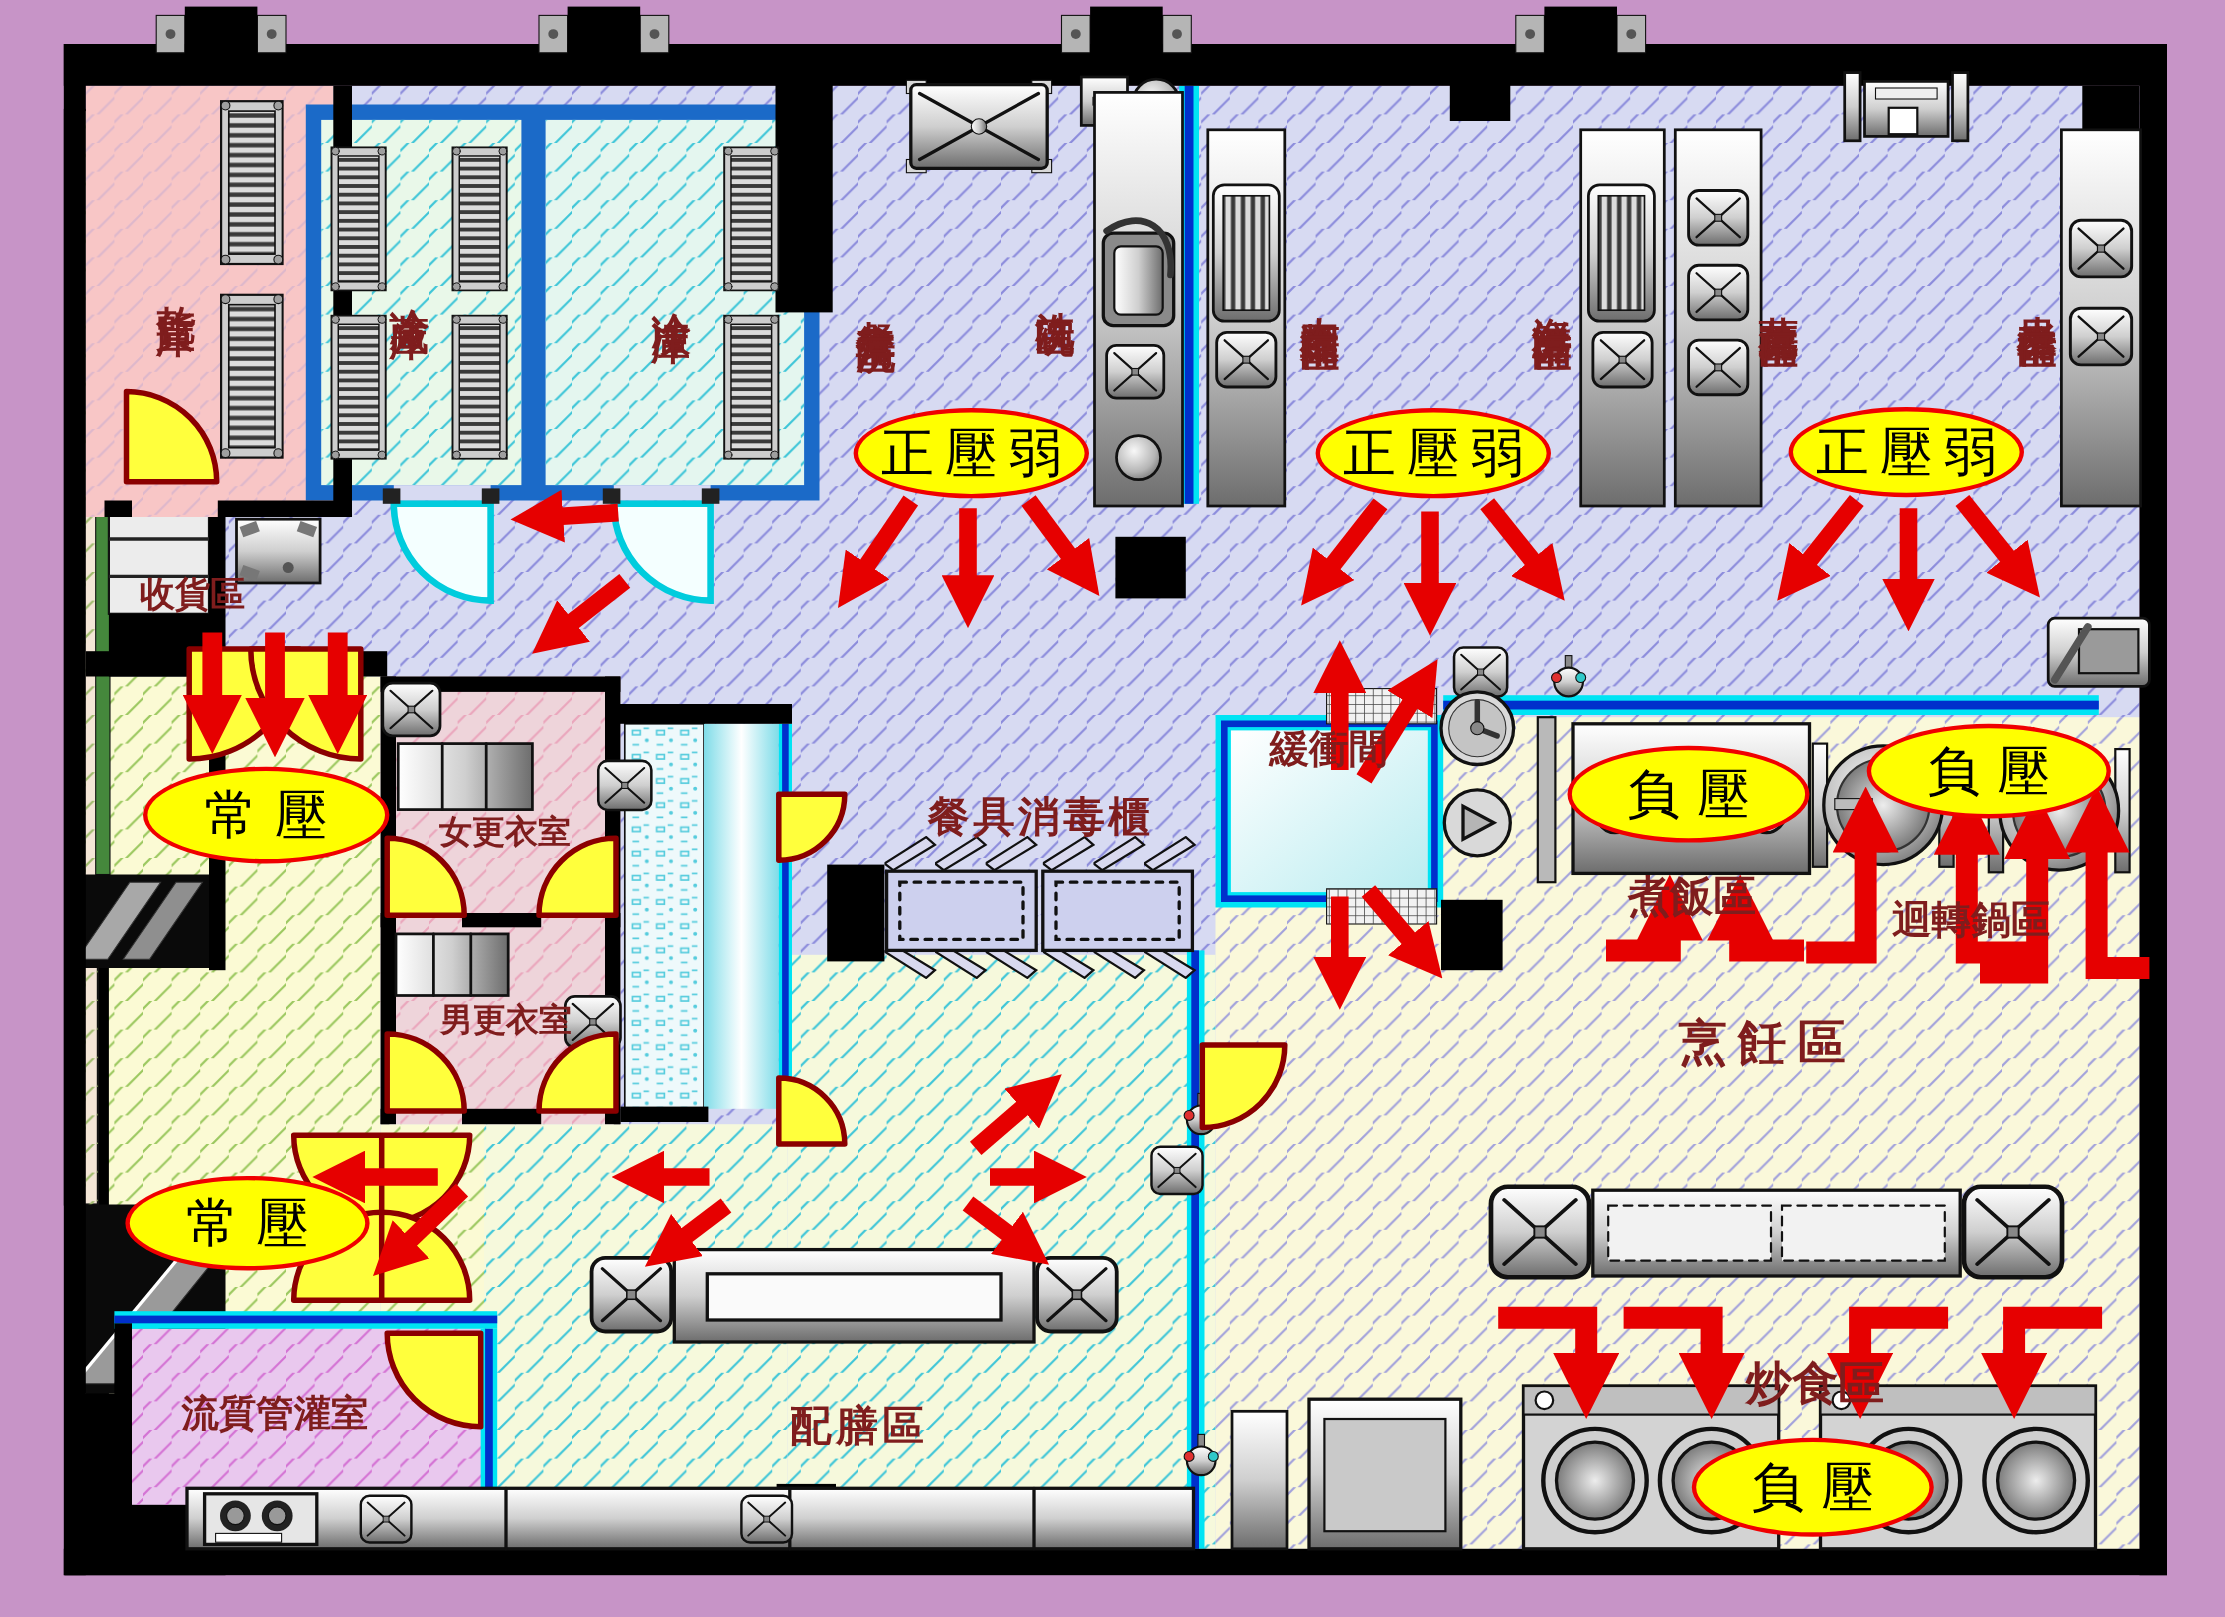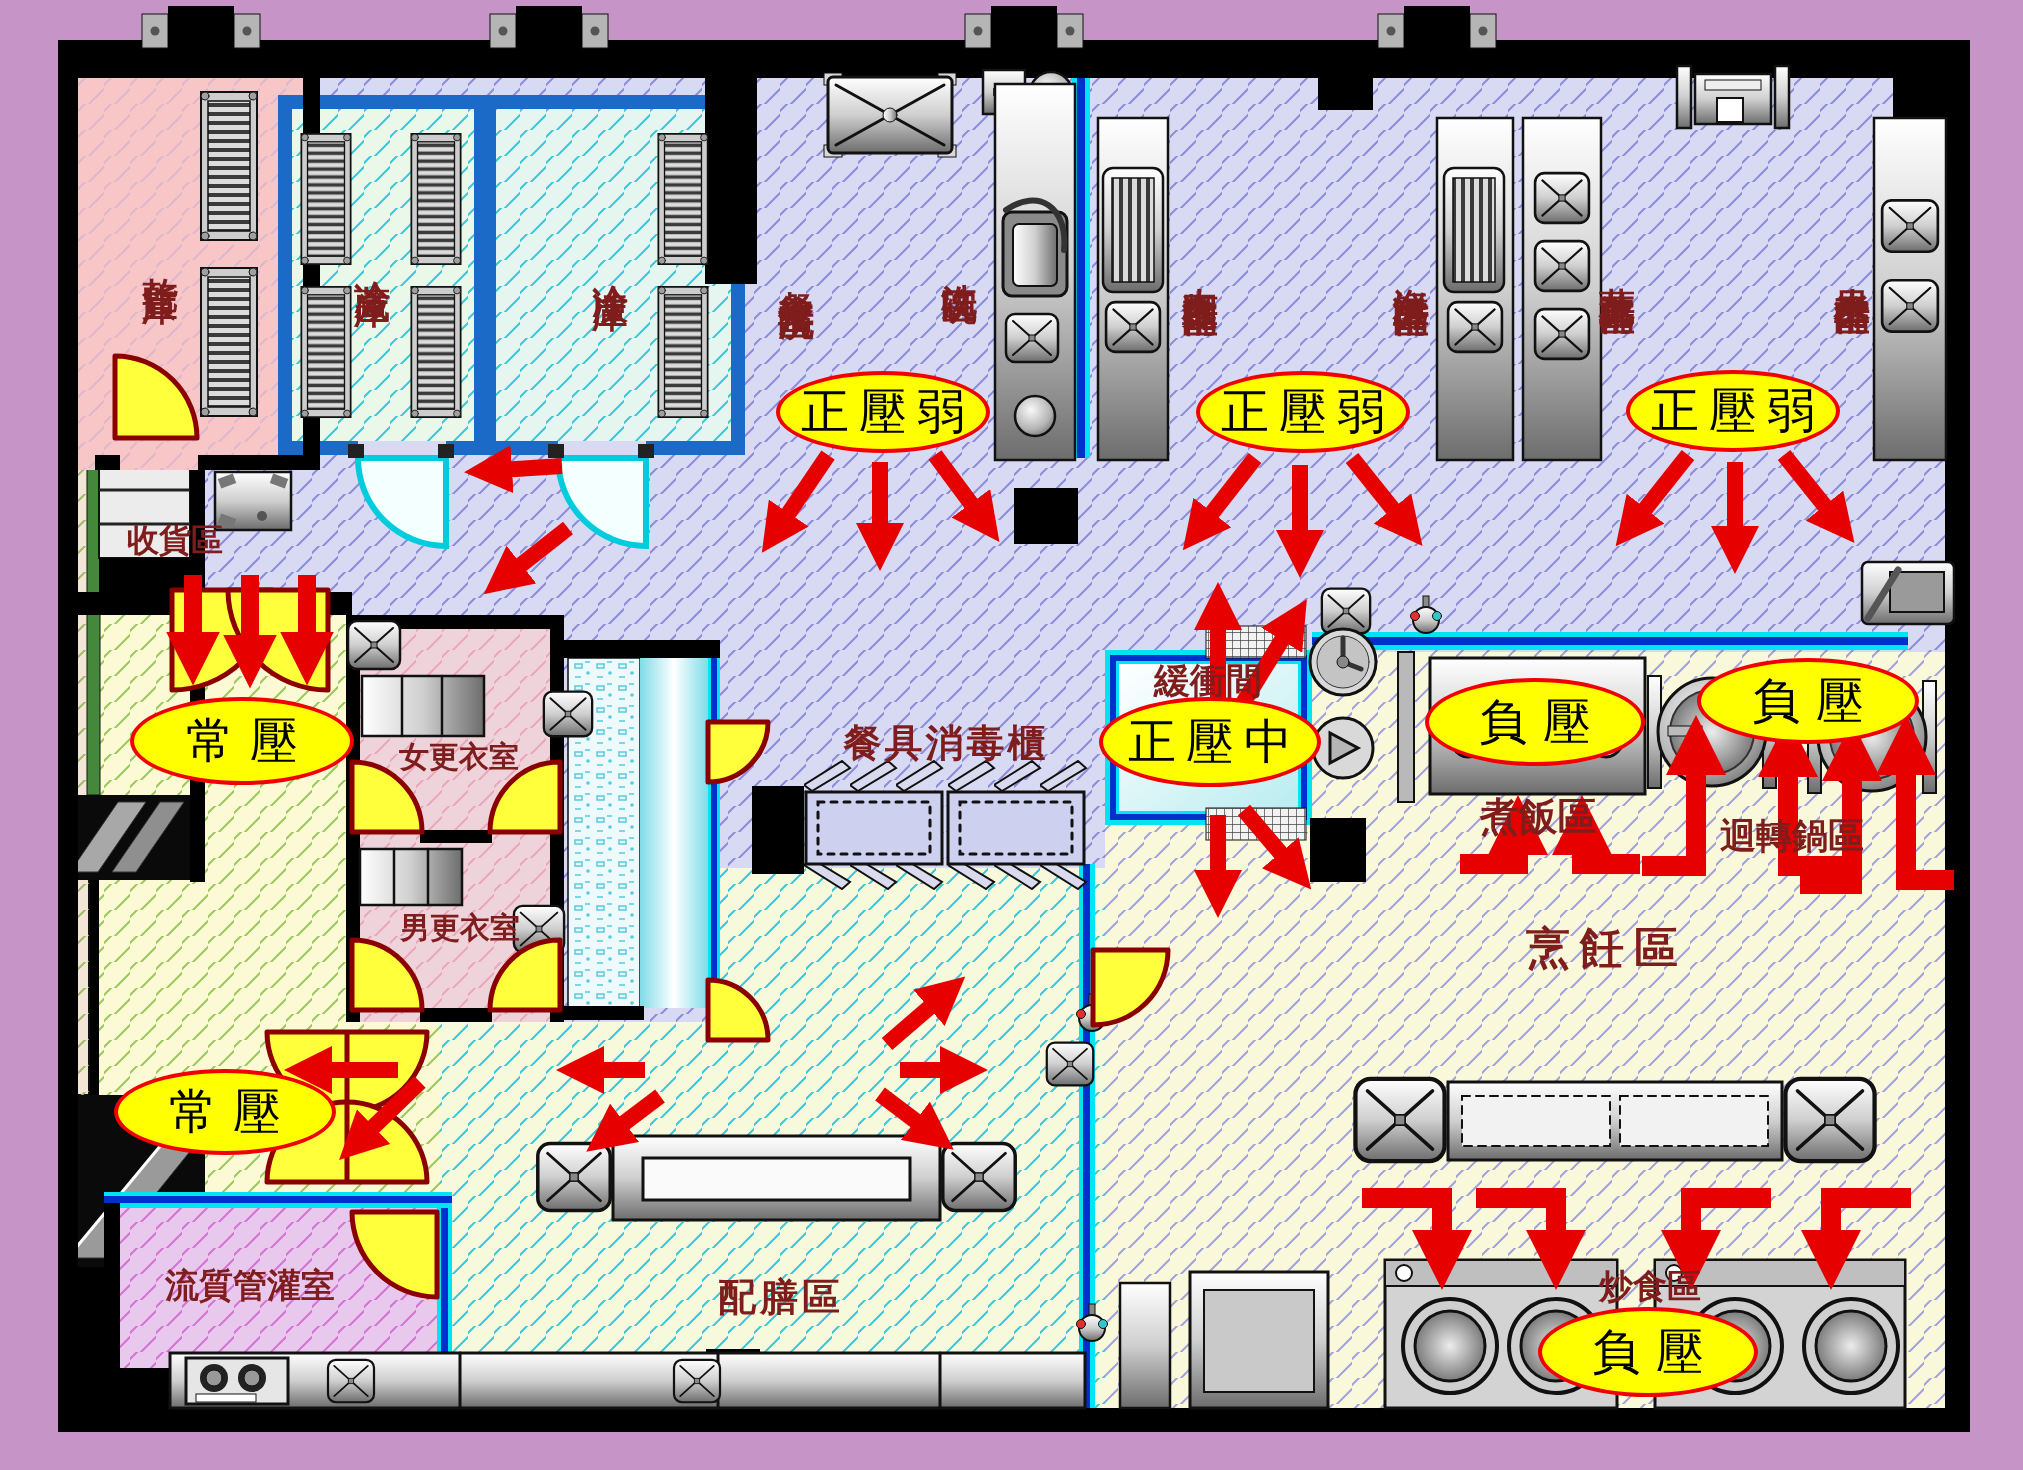--- a/index.html
+++ b/index.html
@@ -516,25 +516,24 @@
 <div class="lbl" style="left:175px;top:541px;font-size:32px;">收貨區</div>
 <div class="lbl" style="left:459px;top:757px;font-size:30px;">女更衣室</div>
 <div class="lbl" style="left:460px;top:928px;font-size:30px;">男更衣室</div>
 <div class="lbl" style="left:946px;top:744px;font-size:38px;letter-spacing:3px;">餐具消毒櫃</div>
 <div class="lbl" style="left:1208px;top:684px;font-size:36px;font-family:Liberation Mono, monospace;">緩衝間</div>
 <div class="lbl" style="left:1538px;top:817px;font-size:39px;">煮飯區</div>
 <div class="lbl" style="left:1792px;top:836px;font-size:36px;">迴轉鍋區</div>
 <div class="lbl" style="left:1607px;top:949px;font-size:44px;letter-spacing:10px;font-family:Liberation Serif, serif;">烹飪區</div>
 <div class="lbl" style="left:781px;top:1298px;font-size:38px;letter-spacing:4px;">配膳區</div>
 <div class="lbl" style="left:250px;top:1286px;font-size:34px;">流質管灌室</div>
-<div class="lbl" style="left:1650px;top:1258px;font-size:34px;margin-top:29px;">炒食區</div>
+<div class="lbl" style="left:1650px;top:1258px;font-size:42px;">炒食區</div>
 
 <div class="badge ls3" style="left:883px;top:412px;width:196px;height:74px;">正壓弱</div>
 <div class="badge ls3" style="left:1303px;top:412px;width:196px;height:74px;">正壓弱</div>
 <div class="badge ls3" style="left:1733px;top:411px;width:196px;height:74px;">正壓弱</div>
 <div class="badge ls2" style="left:242px;top:741px;width:200px;height:80px;">常壓</div>
 <div class="badge ls2" style="left:225px;top:1112px;width:198px;height:78px;">常壓</div>
-<div class="badge ls3" style="left:1210px;top:742px;width:204px;height:82px;">正壓中</div>
 <div class="badge ls2" style="left:1535px;top:722px;width:196px;height:80px;">負壓</div>
 <div class="badge ls2" style="left:1808px;top:701px;width:198px;height:78px;">負壓</div>
 <div class="badge ls2" style="left:1648px;top:1352px;width:196px;height:82px;">負壓</div>
 
 </div>
 
 </body></html>

